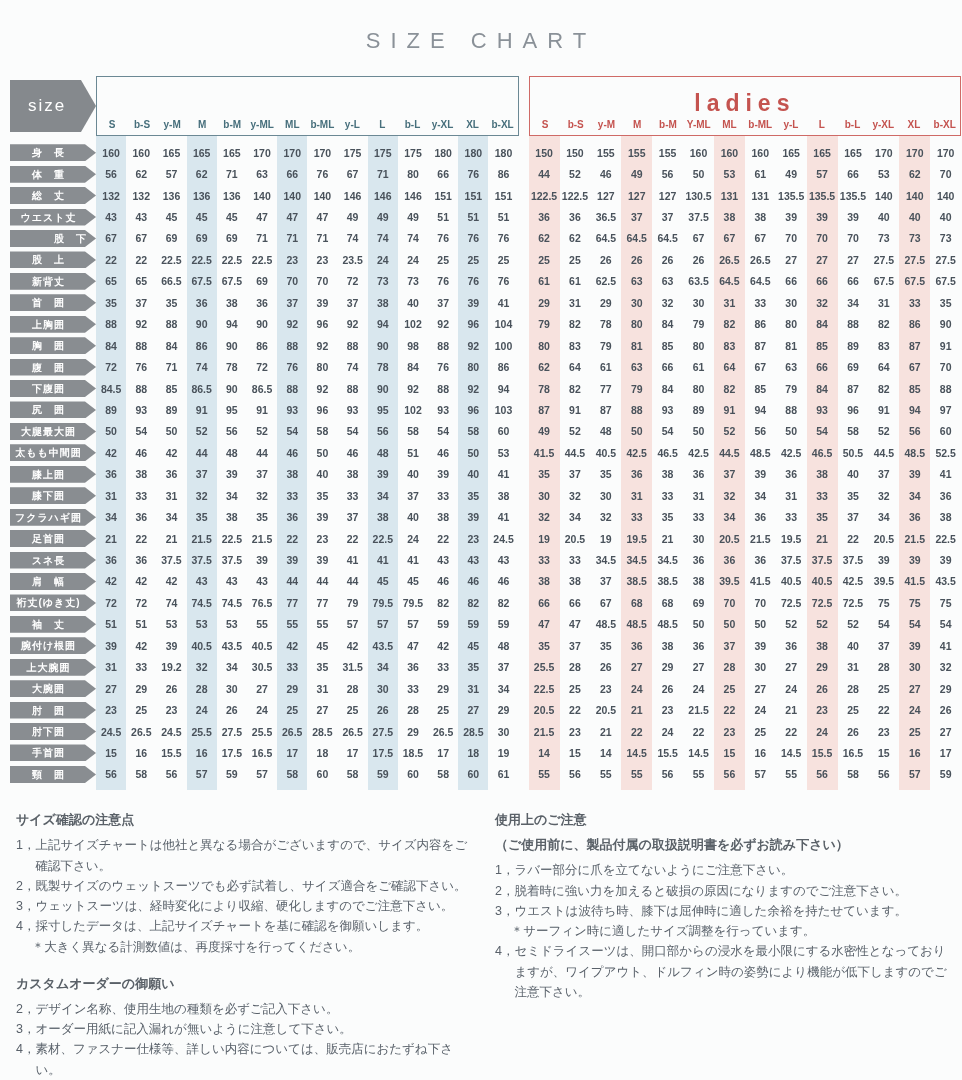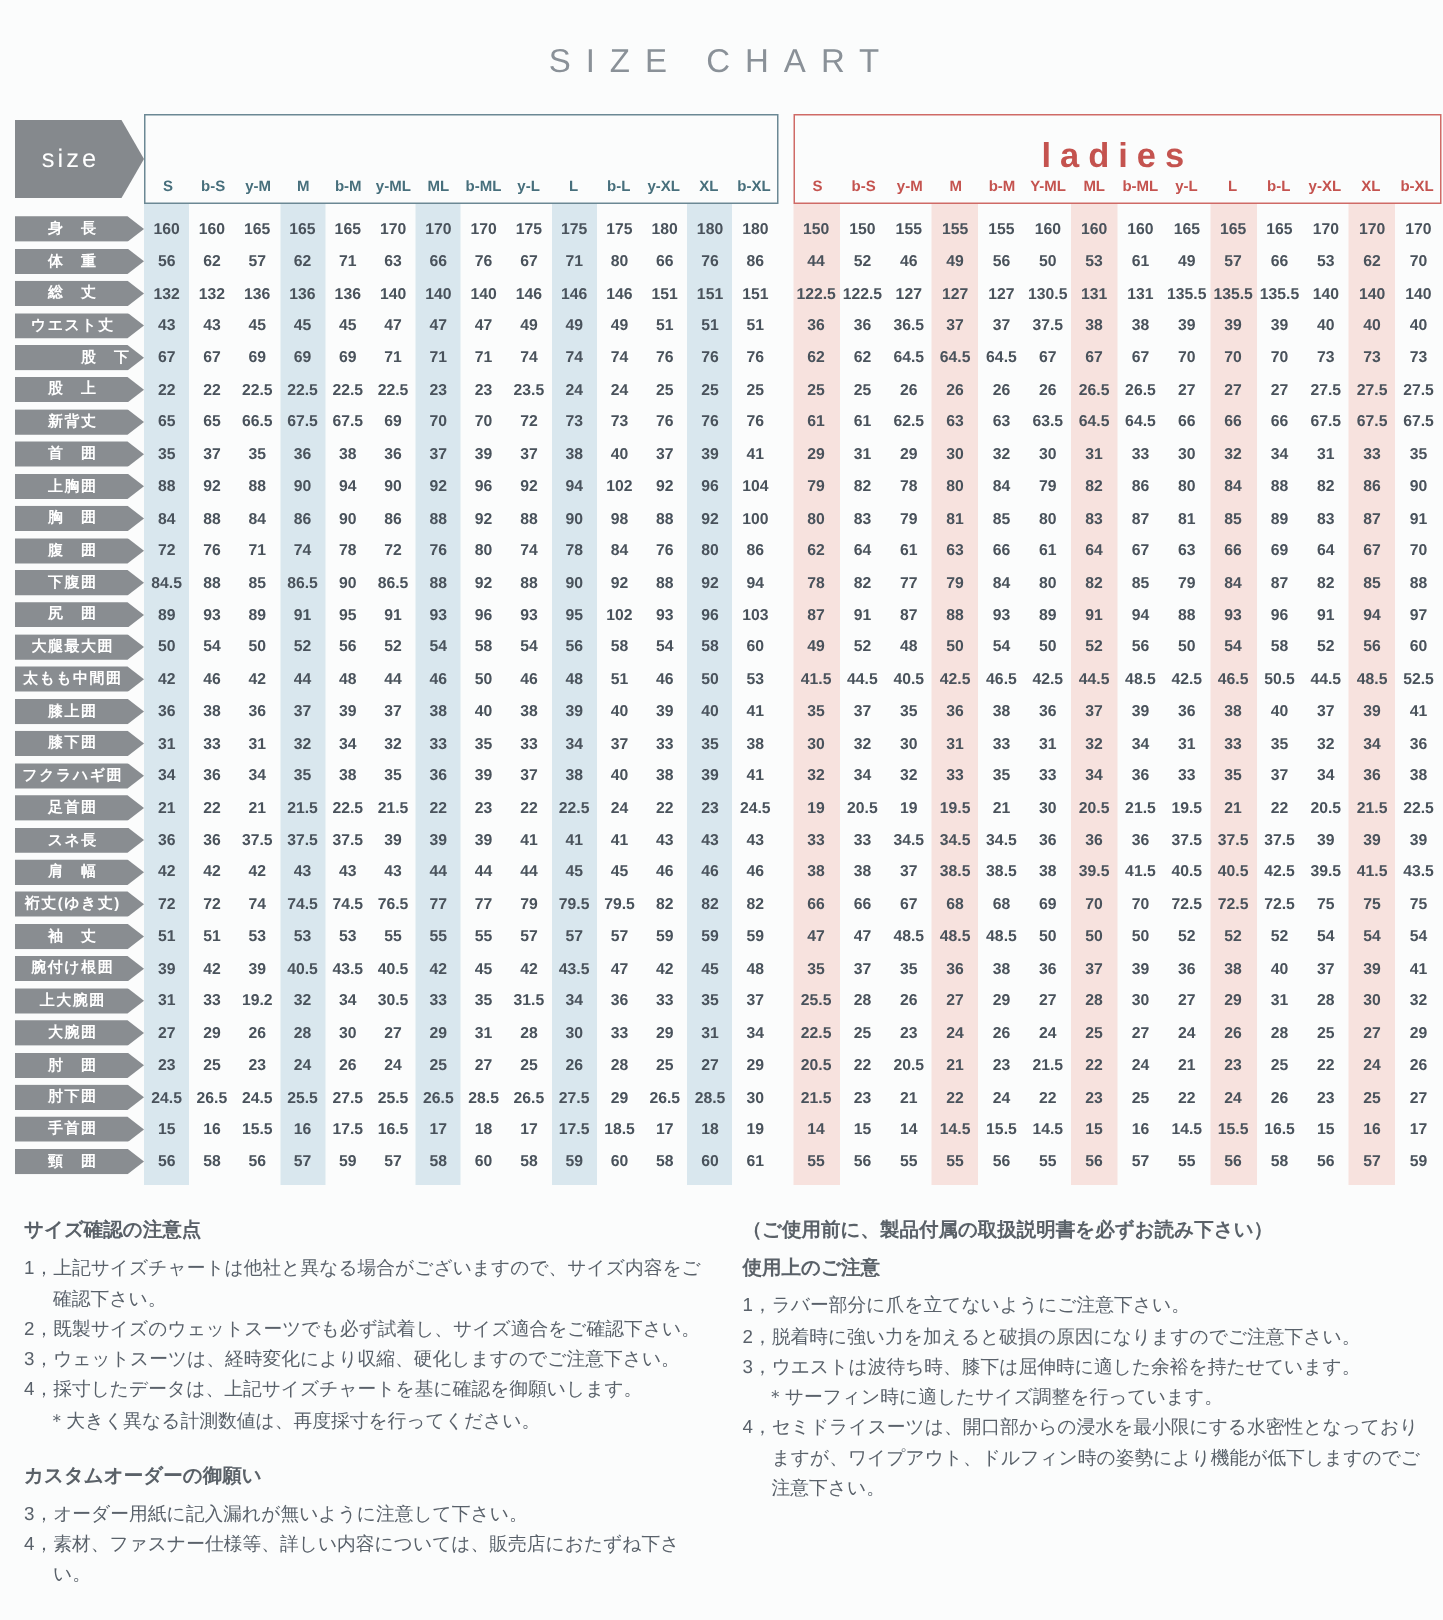--- a/index.html
+++ b/index.html
@@ -1031,28 +1031,29 @@
       <div class="note-group">
         <div class="note-heading">サイズ確認の注意点</div>
         <div class="note-item">1，上記サイズチャートは他社と異なる場合がございますので、サイズ内容をご確認下さい。</div>
         <div class="note-item">2，既製サイズのウェットスーツでも必ず試着し、サイズ適合をご確認下さい。</div>
         <div class="note-item">3，ウェットスーツは、経時変化により収縮、硬化しますのでご注意下さい。</div>
         <div class="note-item">4，採寸したデータは、上記サイズチャートを基に確認を御願いします。</div>
         <div class="note-item sub">＊大きく異なる計測数値は、再度採寸を行ってください。</div>
       </div>
       <div class="note-group">
         <div class="note-heading">カスタムオーダーの御願い</div>
+        <div class="note-item">2，デザイン名称、使用生地の種類を必ずご記入下さい。</div>
         <div class="note-item">3，オーダー用紙に記入漏れが無いように注意して下さい。</div>
         <div class="note-item">4，素材、ファスナー仕様等、詳しい内容については、販売店におたずね下さい。</div>
       </div>
     </div>
   <div class="notes-col">
       <div class="note-group">
+        <div class="note-heading">使用上のご注意</div>
         <div class="note-heading">（ご使用前に、製品付属の取扱説明書を必ずお読み下さい）</div>
-        <div class="note-heading">使用上のご注意</div>
         <div class="note-item">1，ラバー部分に爪を立てないようにご注意下さい。</div>
         <div class="note-item">2，脱着時に強い力を加えると破損の原因になりますのでご注意下さい。</div>
         <div class="note-item">3，ウエストは波待ち時、膝下は屈伸時に適した余裕を持たせています。</div>
         <div class="note-item sub">＊サーフィン時に適したサイズ調整を行っています。</div>
         <div class="note-item">4，セミドライスーツは、開口部からの浸水を最小限にする水密性となっておりますが、ワイプアウト、ドルフィン時の姿勢により機能が低下しますのでご注意下さい。</div>
       </div>
     </div>
 </div>
 
 </body></html>

